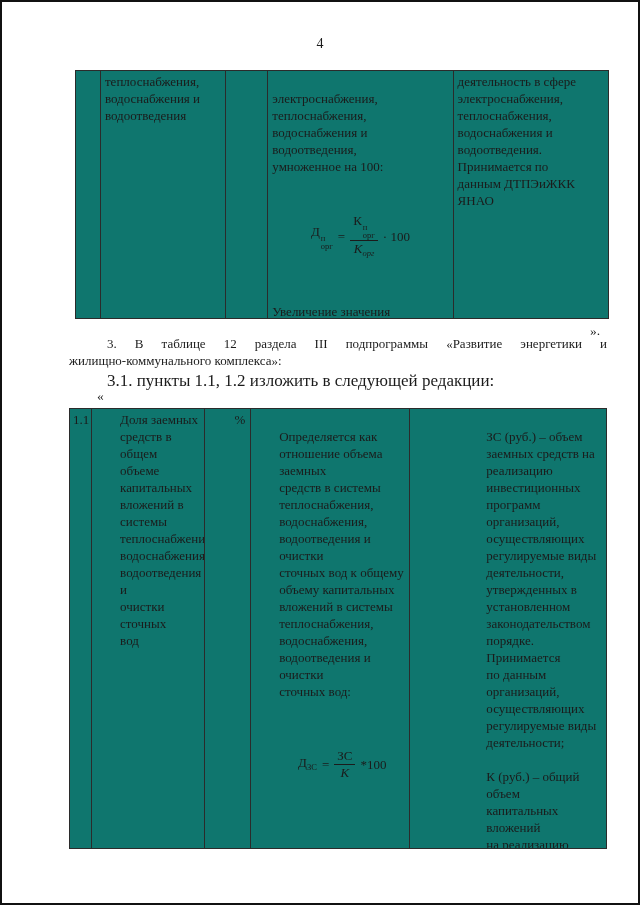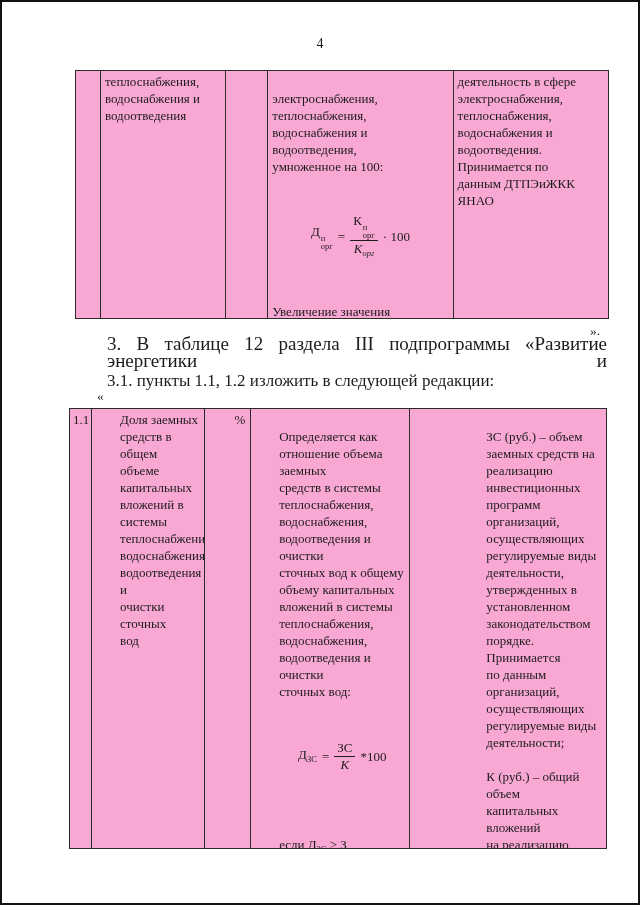--- a/index.html
+++ b/index.html
@@ -6,21 +6,21 @@
   #page{
     position:relative; width:640px; height:905px; box-sizing:border-box;
     background:#ffffff; border:2px solid #111;
     font-family:"Liberation Serif", serif; color:#1b1b1b;
     overflow:hidden;
   }
   .abs{position:absolute;}
   .page-num{top:34px;left:0;right:0;text-align:center;font-size:14px;}
 
   
-  .doc-table{display:flex;border:1px solid #2b2b2b;box-sizing:border-box;background:#f9a8d4;}
+  .doc-table{display:flex;border:1px solid #2b2b2b;box-sizing:border-box;background:#0f766e;}
   .cell{box-sizing:border-box;border-right:1px solid #2b2b2b;padding:2px 4px;
         font-size:13px;line-height:17px;white-space:pre-line;overflow:hidden;}
   .cell:last-child{border-right:none;}
 
   .top-table{left:73px;top:68px;width:534px;height:249px;}
   .tt-c1{width:25px;}
   .tt-c2{width:126px;}
   .tt-c3{width:42px;}
   .tt-c4{width:186px;text-align:left;}
   .tt-c5{width:155px;font-family:Liberation Serif, serif;}
@@ -36,27 +36,27 @@
   .formula{display:flex;align-items:center;justify-content:center;gap:5px;
            font-size:13px;line-height:14px;white-space:normal;}
   .frac{display:inline-flex;flex-direction:column;align-items:center;}
   .frac .num{border-bottom:1px solid #1b1b1b;padding:0 3px 1px;}
   .frac .den{padding-top:1px;font-style:italic;}
   .supsub{display:inline-flex;flex-direction:column;align-items:flex-start;
           font-size:8.5px;line-height:8px;vertical-align:-5px;margin-left:1px;}
   .sub{font-size:8.5px;vertical-align:-3px;}
   .formula-top{margin-top:22px;}
   .note-block{margin-top:26px;white-space:pre-line;}
-  .formula-bottom{margin-top:24px;}
+  .formula-bottom{margin-top:32px;}
   .cond-block{margin-top:30px;white-space:pre-line;}
   .cond-line{white-space:normal;}
 
   
   .quote-close{top:321px;left:0;right:38px;text-align:right;font-size:13.5px;}
-  .para3{left:67px;top:334px;width:538px;font-size:19px;line-height:16.5px;}
+  .para3{left:67px;top:334px;width:538px;font-size:13px;line-height:16.5px;}
   .p3-l1{text-align:justify;text-align-last:justify;padding-left:38px;}
   .para31{left:67px;top:369px;width:538px;font-size:17px;padding-left:0;}
   .para31 .indent{padding-left:38px;display:block;}
   .open-quote{left:95px;top:386px;font-size:13.5px;}
 </style>
 </head>
 <body>
 
 <div id="page">
 
@@ -101,20 +101,21 @@
 водоотведения.
 Принимается по
 данным ДТПЭиЖКК
 ЯНАО</div>
   </div>
 
   <div class="abs quote-close">».</div>
 
   <div class="abs para3">
     <div class="p3-l1">3. В таблице 12 раздела III подпрограммы «Развитие энергетики и</div>
+    <div>жилищно-коммунального комплекса»:</div>
   </div>
   <div class="abs para31">
     <span class="indent">3.1. пункты 1.1, 1.2 изложить в следующей редакции:</span>
   </div>
   <div class="abs open-quote">«</div>
 
   <div class="abs doc-table bottom-table">
     <div class="cell bt-c1">1.1</div>
     <div class="cell bt-c2">Доля заемных
 средств в общем

